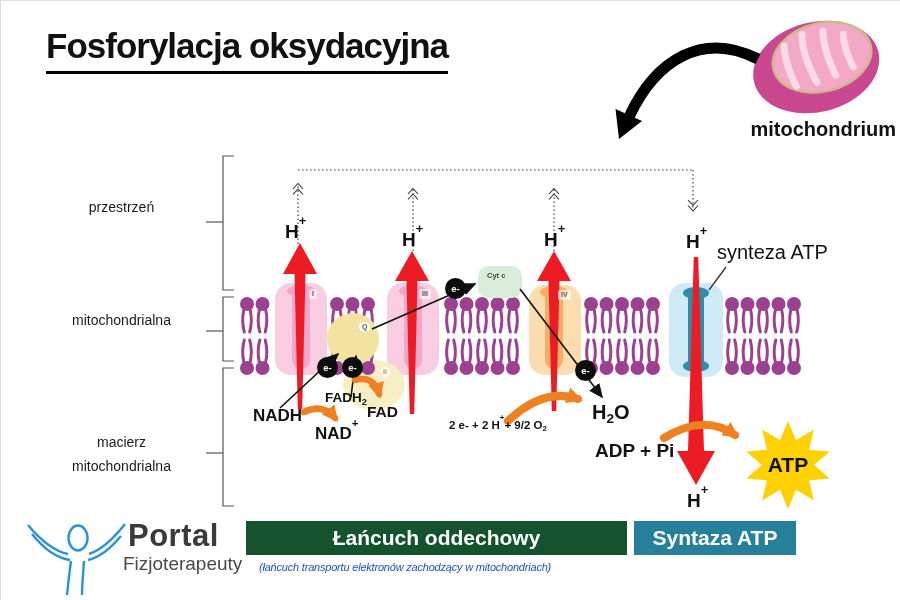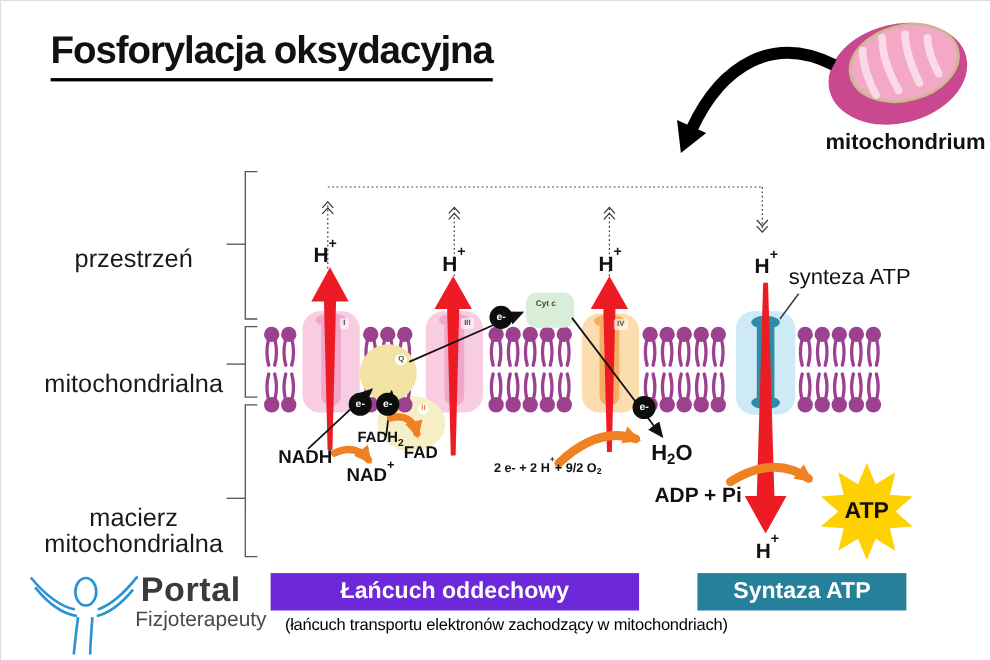--- a/index.html
+++ b/index.html
@@ -2,33 +2,33 @@
 <html><head>
 <meta charset="utf-8">
 <style>
   html,body{margin:0;padding:0;background:#fff;}
   .stage{position:relative;width:900px;height:600px;background:#ffffff;overflow:hidden;
          border:1px solid #ddd;font-family:"Liberation Sans","DejaVu Sans",sans-serif;}
   svg{position:absolute;left:0;top:0;}
   .lbl{position:absolute;color:#111;white-space:nowrap;line-height:1.1;}
   .title{font-size:35px;font-weight:800;letter-spacing:-1px;border-bottom:3.5px solid #000;
          padding-bottom:5px;}
-  .region{width:185px;text-align:center;font-size:23px;line-height:24px;color:#1a1a1a;margin-top:28px;}
+  .region{width:185px;text-align:center;font-size:14px;line-height:24px;color:#1a1a1a;}
   .hplus{font-size:19px;font-weight:800;}
   .hplus sup,.supsm{font-size:68%;position:relative;top:-0.45em;font-weight:800;}
   .sub{font-size:68%;position:relative;top:0.28em;font-weight:800;}
   .mol{font-weight:800;}
   .electron{position:absolute;width:21px;height:21px;border-radius:50%;background:#0d0d0d;
             color:#fff;font-size:9.5px;font-weight:700;text-align:center;line-height:21px;}
   .badge{position:absolute;font-size:7px;font-weight:700;color:#555;
          background:rgba(255,255,255,.6);border-radius:2px;padding:1px 3px;line-height:8px;}
   .badge-round{border-radius:50%;background:#fff;}
   .bar{position:absolute;top:520px;height:34px;display:flex;align-items:center;
        justify-content:center;color:#fff;font-size:21px;font-weight:700;}
-  .caption{font-size:15px;letter-spacing:-0.2px;color:#000000;}
+  .caption{font-size:11px;letter-spacing:-0.2px;color:#1d4ed8;font-style:italic;}
   .logo-name{font-size:31px;font-weight:700;color:#3a3a3c;letter-spacing:0.5px;}
   .logo-sub{font-size:19px;color:#4a4a4c;}
   .atp-star-label{font-size:21px;font-weight:800;width:60px;text-align:center;}
 </style>
 </head>
 <body>
 
 <div class="stage">
 
   <svg width="900" height="600" viewBox="0 0 900 600">
@@ -306,24 +306,24 @@
 
   <div class="lbl mol" style="left:252px;top:406px;font-size:17px;">NADH</div>
   <div class="lbl mol" style="left:314px;top:421px;font-size:17px;"><span>NAD</span><sup class="supsm">+</sup></div>
   <div class="lbl mol" style="left:324px;top:390px;font-size:13.5px;"><span>FADH</span><span class="sub">2</span></div>
   <div class="lbl mol" style="left:366px;top:402px;font-size:15.5px;">FAD</div>
   <div class="lbl mol" style="left:448px;top:417px;font-size:11.5px;"><span>2 e- + 2 H</span><sup class="supsm">+</sup><span>+ 9/2 O</span><span class="sub">2</span></div>
   <div class="lbl mol" style="left:591px;top:400px;font-size:20px;"><span>H</span><span class="sub">2</span><span>O</span></div>
   <div class="lbl mol" style="left:594px;top:440px;font-size:19px;">ADP + Pi</div>
   <div class="lbl atp-star-label" style="left:757px;top:452px;">ATP</div>
 
-  <div class="bar" style="left:245px;width:335px;background:#6d28d9;">
+  <div class="bar" style="left:245px;width:381px;background:#14532d;">
     <span>Łańcuch oddechowy</span>
   </div>
-  <div class="bar" style="left:633px;width:190px;background:#27809a;">
+  <div class="bar" style="left:633px;width:162px;background:#27809a;">
     <span>Syntaza ATP</span>
   </div>
   <div class="lbl caption" style="left:258px;top:560px;">(łańcuch transportu elektronów zachodzący w mitochondriach)</div>
 
   <div class="lbl logo-name" style="left:127px;top:518px;">Portal</div>
   <div class="lbl logo-sub" style="left:122px;top:553px;">Fizjoterapeuty</div>
 
 </div>
 
 </body></html>

